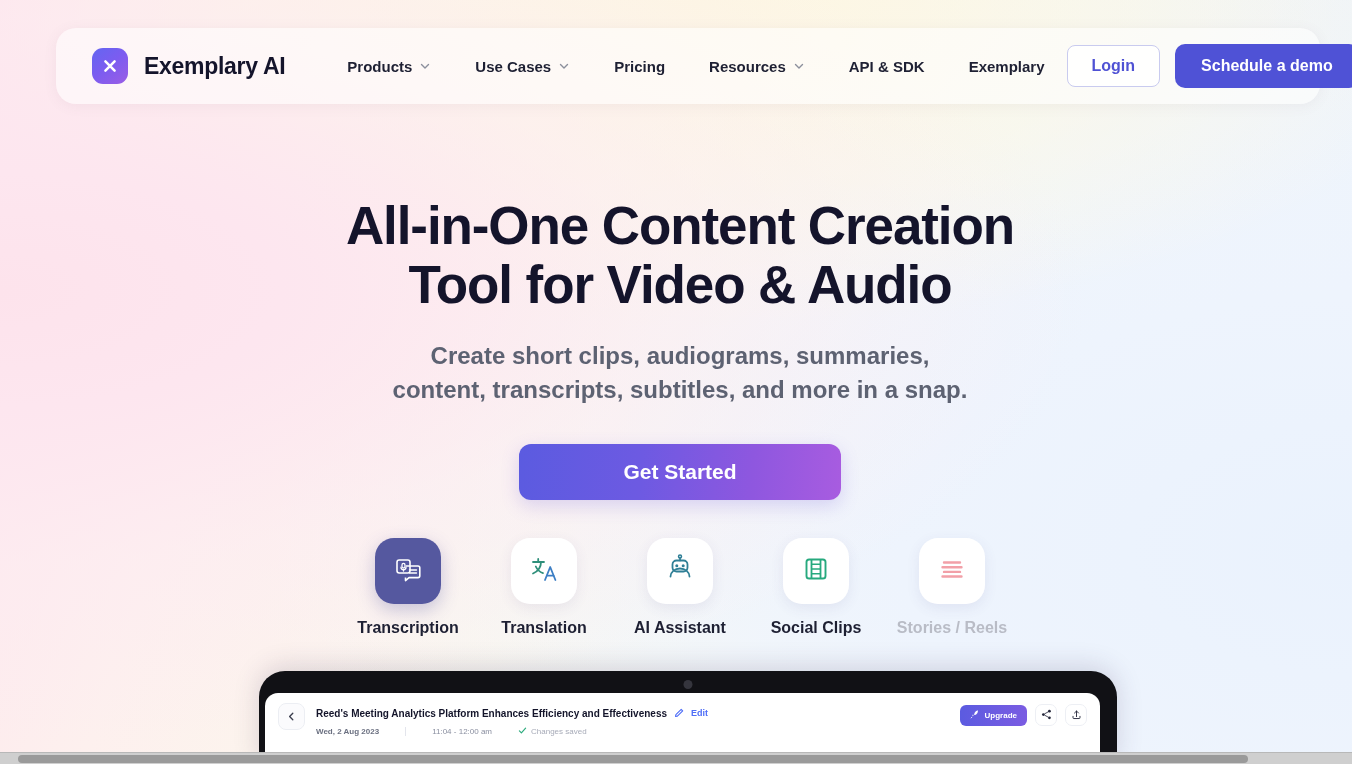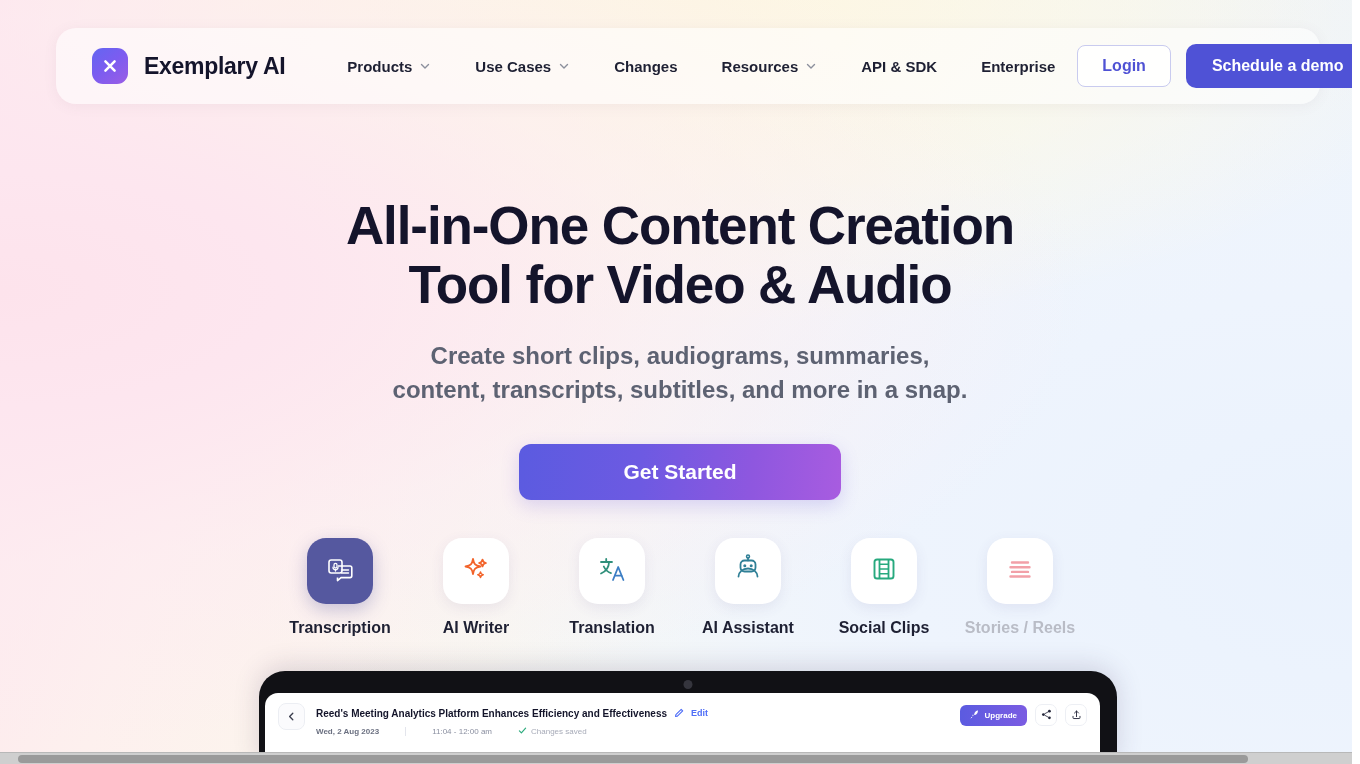--- a/index.html
+++ b/index.html
@@ -338,38 +338,38 @@
       <div class="nav-link">
         <span>Use Cases</span>
         <span class="chev">
           <svg width="12" height="12" viewBox="0 0 12 12" fill="none">
             <path d="M2.5 4.5 L6 8 L9.5 4.5" stroke="#8c8f9c" stroke-width="1.4" stroke-linecap="round" stroke-linejoin="round"></path>
           </svg>
         </span>
       </div>
 
       <div class="nav-link">
-        <span>Changes</span>
+        <span>Pricing</span>
       </div>
 
       <div class="nav-link">
         <span>Resources</span>
         <span class="chev">
           <svg width="12" height="12" viewBox="0 0 12 12" fill="none">
             <path d="M2.5 4.5 L6 8 L9.5 4.5" stroke="#8c8f9c" stroke-width="1.4" stroke-linecap="round" stroke-linejoin="round"></path>
           </svg>
         </span>
       </div>
 
       <div class="nav-link">
         <span>API &amp; SDK</span>
       </div>
 
       <div class="nav-link">
-        <span>Enterprise</span>
+        <span>Exemplary</span>
       </div>
     </div>
 
     <div class="nav-actions">
       <button class="btn-login">Login</button>
       <button class="btn-demo">Schedule a demo</button>
     </div>
   </div>
 
   <div class="hero">
@@ -398,32 +398,20 @@
             <path d="M11.5 10.4 a1.5 1.5 0 0 1 1.5 1.5 v1.6 a1.5 1.5 0 0 1 -3 0 v-1.6 a1.5 1.5 0 0 1 1.5 -1.5z" stroke="#ffffff" stroke-width="1.3"></path>
             <path d="M9 14.2 a2.5 2.5 0 0 0 5 0 M11.5 16.7 v1.4" stroke="#ffffff" stroke-width="1.3" stroke-linecap="round"></path>
             <path d="M14 13 h12 a1.8 1.8 0 0 1 1.8 1.8 v8 a1.8 1.8 0 0 1 -1.8 1.8 h-9 l-3.5 3 v-3" stroke="#ffffff" stroke-width="1.6" stroke-linejoin="round"></path>
             <path d="M17.5 17 h7 M17.5 20 h7" stroke="#ffffff" stroke-width="1.4" stroke-linecap="round"></path>
           </svg>
         </span>
       </div>
       <div class="feature-label">Transcription</div>
     </div>
 
-    <div class="feature">
-      <div class="feature-tile">
-        <span>
-          <svg width="32" height="32" viewBox="0 0 32 32" fill="none">
-            <path d="M13 6 C13.9 11.2 15.3 12.6 20.5 13.5 C15.3 14.4 13.9 15.8 13 21 C12.1 15.8 10.7 14.4 5.5 13.5 C10.7 12.6 12.1 11.2 13 6z" stroke="#f2632a" stroke-width="1.8" stroke-linejoin="round"></path>
-            <path d="M22.5 6.5 C22.9 9 23.5 9.6 26 10 C23.5 10.4 22.9 11 22.5 13.5 C22.1 11 21.5 10.4 19 10 C21.5 9.6 22.1 9 22.5 6.5z" stroke="#f2632a" stroke-width="1.7" stroke-linejoin="round"></path>
-            <path d="M20.5 19 C20.8 21 21.2 21.4 23.2 21.7 C21.2 22 20.8 22.4 20.5 24.4 C20.2 22.4 19.8 22 17.8 21.7 C19.8 21.4 20.2 21 20.5 19z" stroke="#f2632a" stroke-width="1.6" stroke-linejoin="round"></path>
-          </svg>
-        </span>
-      </div>
-      <div class="feature-label">AI Writer</div>
-    </div>
 
     <div class="feature">
       <div class="feature-tile">
         <span>
           <svg width="32" height="32" viewBox="0 0 32 32" fill="none">
             <path d="M5 9 h11 M10.2 6 v3" stroke="#2f8f7a" stroke-width="1.8" stroke-linecap="round"></path>
             <path d="M13 9 c0 5.5 -3.6 9.6 -8 11.5" stroke="#2f8f7a" stroke-width="1.8" stroke-linecap="round"></path>
             <path d="M7.8 13.5 c1.6 3.6 4.3 5.7 7.2 6.6" stroke="#2f8f7a" stroke-width="1.8" stroke-linecap="round"></path>
             <path d="M17 27 l5.2 -13 l5.2 13" stroke="#3c7ec4" stroke-width="1.8" stroke-linecap="round" stroke-linejoin="round"></path>
             <path d="M18.9 22.6 h6.6" stroke="#3c7ec4" stroke-width="1.8" stroke-linecap="round"></path>

